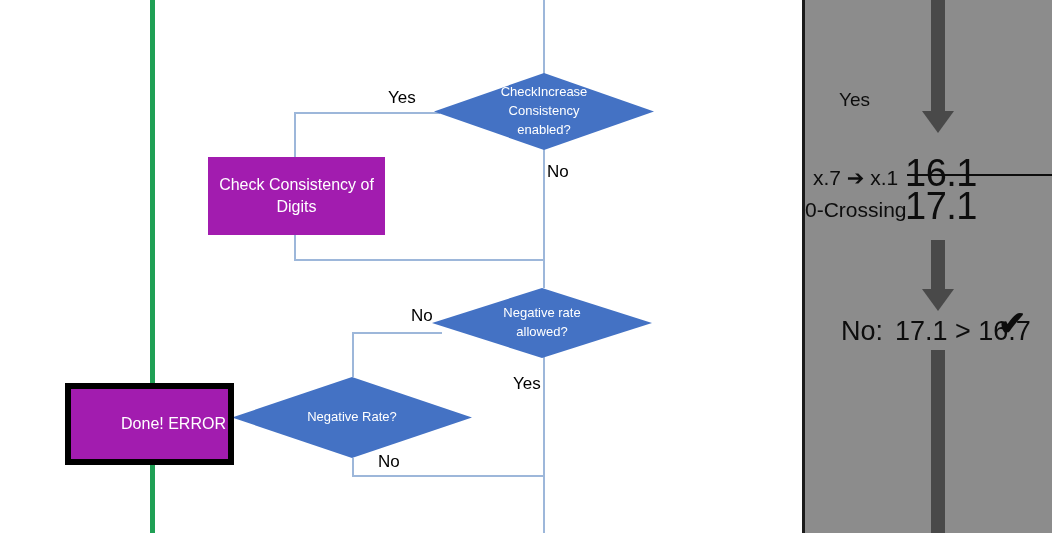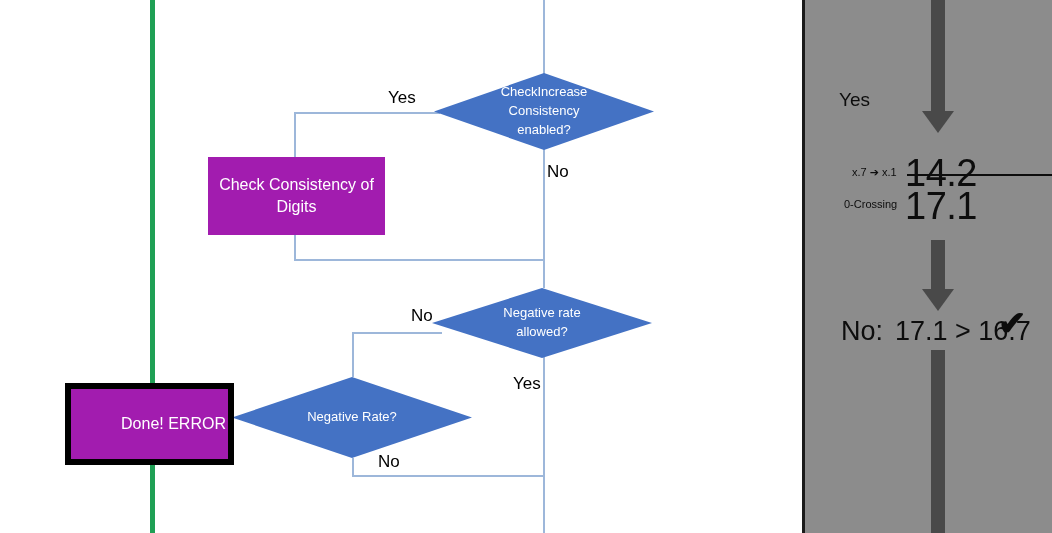--- a/index.html
+++ b/index.html
@@ -94,21 +94,21 @@
     border-left: 16px solid transparent;
     border-right: 16px solid transparent;
     border-top: 22px solid #494949;
   }
   .panel-text {
     position: absolute;
     color: #0d0d0d;
     white-space: nowrap;
   }
   .p-yes      { font-size: 19px; }
-  .p-small    { font-size: 11px; margin-left: 39px; }
+  .p-small    { font-size: 21px; }
   .p-big      { font-size: 38px; letter-spacing: -0.5px; }
   .p-strike   { position: relative; }
   .p-strike .strikebar {
     position: absolute;
     left: 2px;
     right: 2px;
     top: 52%;
     height: 2px;
     background: #0d0d0d;
   }
@@ -189,21 +189,21 @@
 
     <div class="arrow-shaft" style="left:126px; top:0px; height:112px;"></div>
     <div class="arrow-head" style="left:117px; top:111px;"></div>
 
     <div class="panel-text p-yes" style="left:34px; top:89px;">Yes</div>
 
     <div class="panel-text p-small" style="left:8px; top:166px;">x.7 ➔ x.1</div>
     <div class="panel-text p-small" style="left:0px; top:198px;">0-Crossing</div>
 
     <div class="panel-text p-big p-strike" style="left:100px; top:152px;">
-      <span>14.2</span>
+      <span>16.1</span>
       <span class="strikebar"></span>
     </div>
     <div class="panel-text p-big" style="left:100px; top:185px;">17.1</div>
 
     <div class="arrow-shaft" style="left:126px; top:240px; height:50px;"></div>
     <div class="arrow-head" style="left:117px; top:289px;"></div>
 
     <div class="panel-text p-mid" style="left:36px; top:316px;">No:</div>
     <div class="panel-text p-mid" style="left:90px; top:316px;">17.1 &gt; 16.7</div>
     <div class="panel-text p-check" style="left:193px; top:306px;">✔</div>

